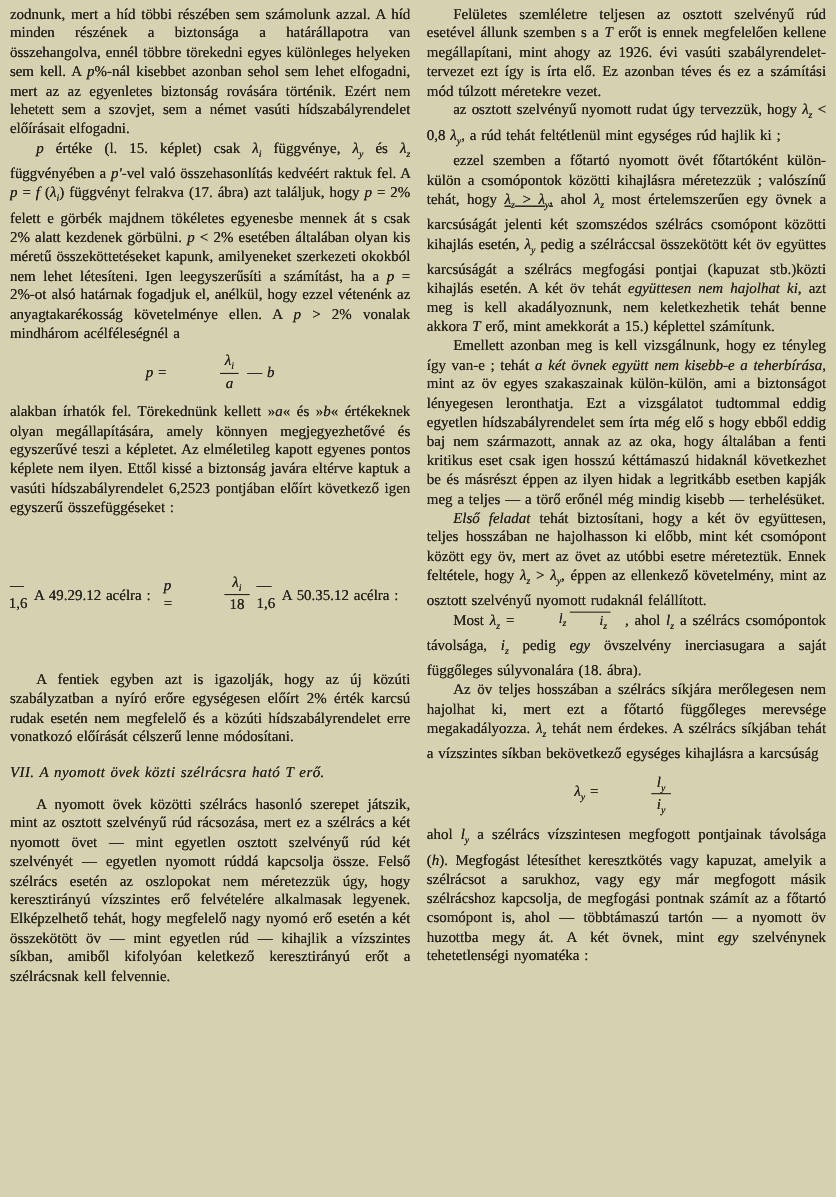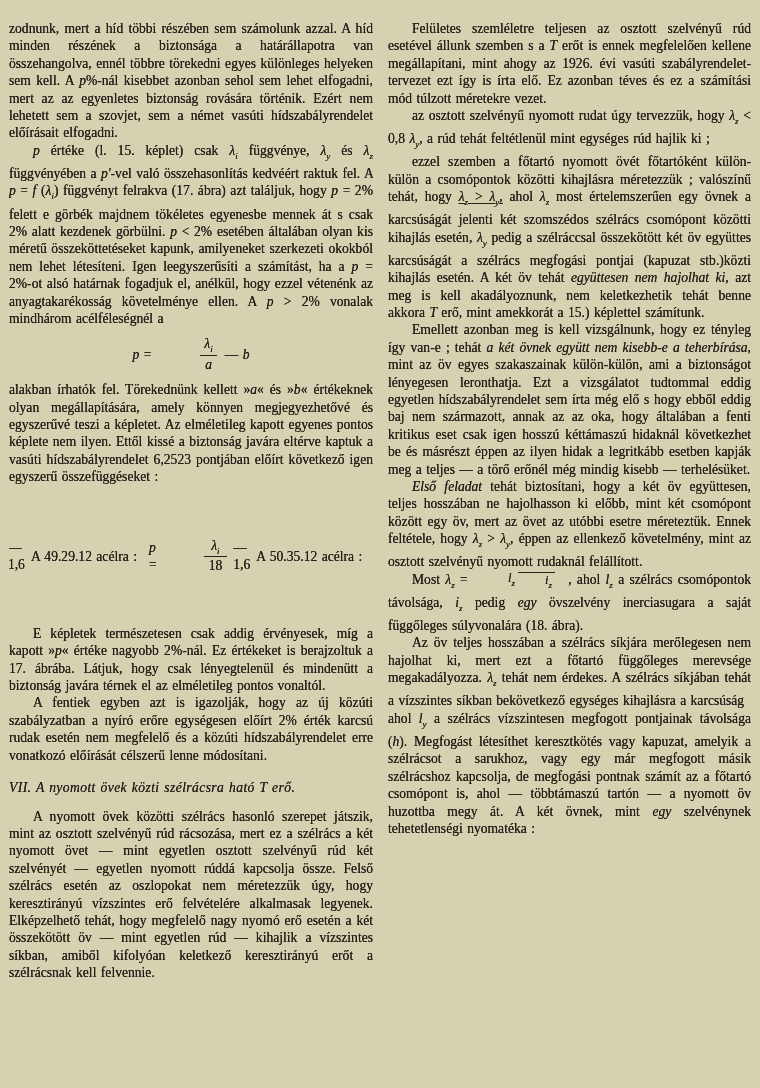--- a/index.html
+++ b/index.html
@@ -5,21 +5,21 @@
   html,body{margin:0;padding:0;}
   body{
     width:760px;height:1088px;overflow:hidden;position:relative;
     font-family:"Liberation Serif","DejaVu Serif",serif;
   }
   .page{
     position:absolute;inset:0;
     background:#d6d1b0;color:#25221b;
   }
   .col{
-    position:absolute;top:20px;bottom:0;overflow:hidden;
+    position:absolute;top:4px;bottom:0;overflow:hidden;
     font-size:13.6px;line-height:17.4px;
     text-align:justify;word-spacing:1px;
     text-shadow:0 0 .45px currentColor;
   }
   .col-left{left:9px;width:364px;}
   .col-right{left:388px;width:363px;}
   p{margin:0;}
   .ind{text-indent:24px;}
   i{font-style:italic;}
   sub{font-size:9px;}
@@ -106,37 +106,44 @@
               <span class="den">16</span>
             </span>
             <span>— 1,6</span>
           </span>
         </div>
       </div>
       <span class="brace">}</span>
       <span class="eqnum">(17)</span>
     </div>
 
-    <p class="ind">E képletek természetesen csak addig érvényesek, míg a kapott »<i>p</i>« értéke nagyobb 2%-nál. Ez értékeket is berajzoltuk a 17. ábrába. Látjuk, hogy csak lényegtelenül és mindenütt a biztonság javára térnek el az elméletileg pontos vonaltól.</p>
     <p class="ind">A fentiek egyben azt is igazolják, hogy az új közúti szabályzatban a nyíró erőre egységesen előírt 2% érték karcsú rudak esetén nem megfelelő és a közúti hídszabályrendelet erre vonatkozó előírását célszerű lenne módosítani.</p>
 
     <p class="section-heading">VII. A nyomott övek közti szélrácsra ható T erő.</p>
 
     <p class="ind">A nyomott övek közötti szélrács hasonló szerepet játszik, mint az osztott szelvényű rúd rácsozása, mert ez a szélrács a két nyomott övet — mint egyetlen osztott szelvényű rúd két szelvényét — egyetlen nyomott rúddá kapcsolja össze. Felső szélrács esetén az oszlopokat nem méretezzük úgy, hogy keresztirányú vízszintes erő felvételére alkalmasak legyenek. Elképzelhető tehát, hogy megfelelő nagy nyomó erő esetén a két összekötött öv — mint egyetlen rúd — kihajlik a vízszintes síkban, amiből kifolyóan keletkező keresztirányú erőt a szélrácsnak kell felvennie.</p>
   </div>
 
   <div class="col col-right">
     <p class="ind">Felületes szemléletre teljesen az osztott szelvényű rúd esetével állunk szemben s a <i>T</i> erőt is ennek megfelelően kellene megállapítani, mint ahogy az 1926. évi vasúti szabályrendelet-tervezet ezt így is írta elő. Ez azonban téves és ez a számítási mód túlzott méretekre vezet.</p>
     <p class="ind">az osztott szelvényű nyomott rudat úgy tervezzük, hogy <i>λ<sub>z</sub></i> &lt; 0,8 <i>λ<sub>y</sub></i>, a rúd tehát feltétlenül mint egységes rúd hajlik ki ;</p>
     <p class="ind">ezzel szemben a főtartó nyomott övét főtartóként külön-külön a csomópontok közötti kihajlásra méretezzük ; valószínű tehát, hogy <u><i>λ<sub>z</sub></i> &gt; <i>λ<sub>y</sub></i>,</u> ahol <i>λ<sub>z</sub></i> most értelemszerűen egy övnek a karcsúságát jelenti két szomszédos szélrács csomópont közötti kihajlás esetén, <i>λ<sub>y</sub></i> pedig a szélráccsal összekötött két öv együttes karcsúságát a szélrács megfogási pontjai (kapuzat stb.)közti kihajlás esetén. A két öv tehát <i>együttesen nem hajolhat ki</i>, azt meg is kell akadályoznunk, nem keletkezhetik tehát benne akkora <i>T</i> erő, mint amekkorát a 15.) képlettel számítunk.</p>
     <p class="ind">Emellett azonban meg is kell vizsgálnunk, hogy ez tényleg így van-e ; tehát <i>a két övnek együtt nem kisebb-e a teherbírása</i>, mint az öv egyes szakaszainak külön-külön, ami a biztonságot lényegesen leronthatja. Ezt a vizsgálatot tudtommal eddig egyetlen hídszabályrendelet sem írta még elő s hogy ebből eddig baj nem származott, annak az az oka, hogy általában a fenti kritikus eset csak igen hosszú kéttámaszú hidaknál következhet be és másrészt éppen az ilyen hidak a legritkább esetben kapják meg a teljes — a törő erőnél még mindig kisebb — terhelésüket.</p>
     <p class="ind"><i>Első feladat</i> tehát biztosítani, hogy a két öv együttesen, teljes hosszában ne hajolhasson ki előbb, mint két csomópont között egy öv, mert az övet az utóbbi esetre méreteztük. Ennek feltétele, hogy <i>λ<sub>z</sub></i> &gt; <i>λ<sub>y</sub></i>, éppen az ellenkező követelmény, mint az osztott szelvényű nyomott rudaknál felállított.</p>
     <p class="ind">Most <i>λ<sub>z</sub></i> = <span class="ifrac">
           <span class="ifn"><i>l<sub>z</sub></i></span>
           <span class="ifd"><i>i<sub>z</sub></i></span>
         </span> , ahol <i>l<sub>z</sub></i> a szélrács csomópontok távolsága, <i>i<sub>z</sub></i> pedig <i>egy</i> övszelvény inerciasugara a saját függőleges súlyvonalára (18. ábra).</p>
     <p class="ind">Az öv teljes hosszában a szélrács síkjára merőlegesen nem hajolhat ki, mert ezt a főtartó függőleges merevsége megakadályozza. <i>λ<sub>z</sub></i> tehát nem érdekes. A szélrács síkjában tehát a vízszintes síkban bekövetkező egységes kihajlásra a karcsúság</p>
 
+    <div class="formula">
+      <span><i>λ<sub>y</sub></i> =</span>
+      <span class="frac">
+        <span class="num"><i>l<sub>y</sub></i></span>
+        <span class="den"><i>i<sub>y</sub></i></span>
+      </span>
+      <span></span>
+    </div>
 
     <p>ahol <i>l<sub>y</sub></i> a szélrács vízszintesen megfogott pontjainak távolsága (<i>h</i>). Megfogást létesíthet keresztkötés vagy kapuzat, amelyik a szélrácsot a sarukhoz, vagy egy már megfogott másik szélrácshoz kapcsolja, de megfogási pontnak számít az a főtartó csomópont is, ahol — többtámaszú tartón — a nyomott öv huzottba megy át. A két övnek, mint <i>egy</i> szelvénynek tehetetlenségi nyomatéka :</p>
   </div>
 
 </div>
 
 </body></html>

